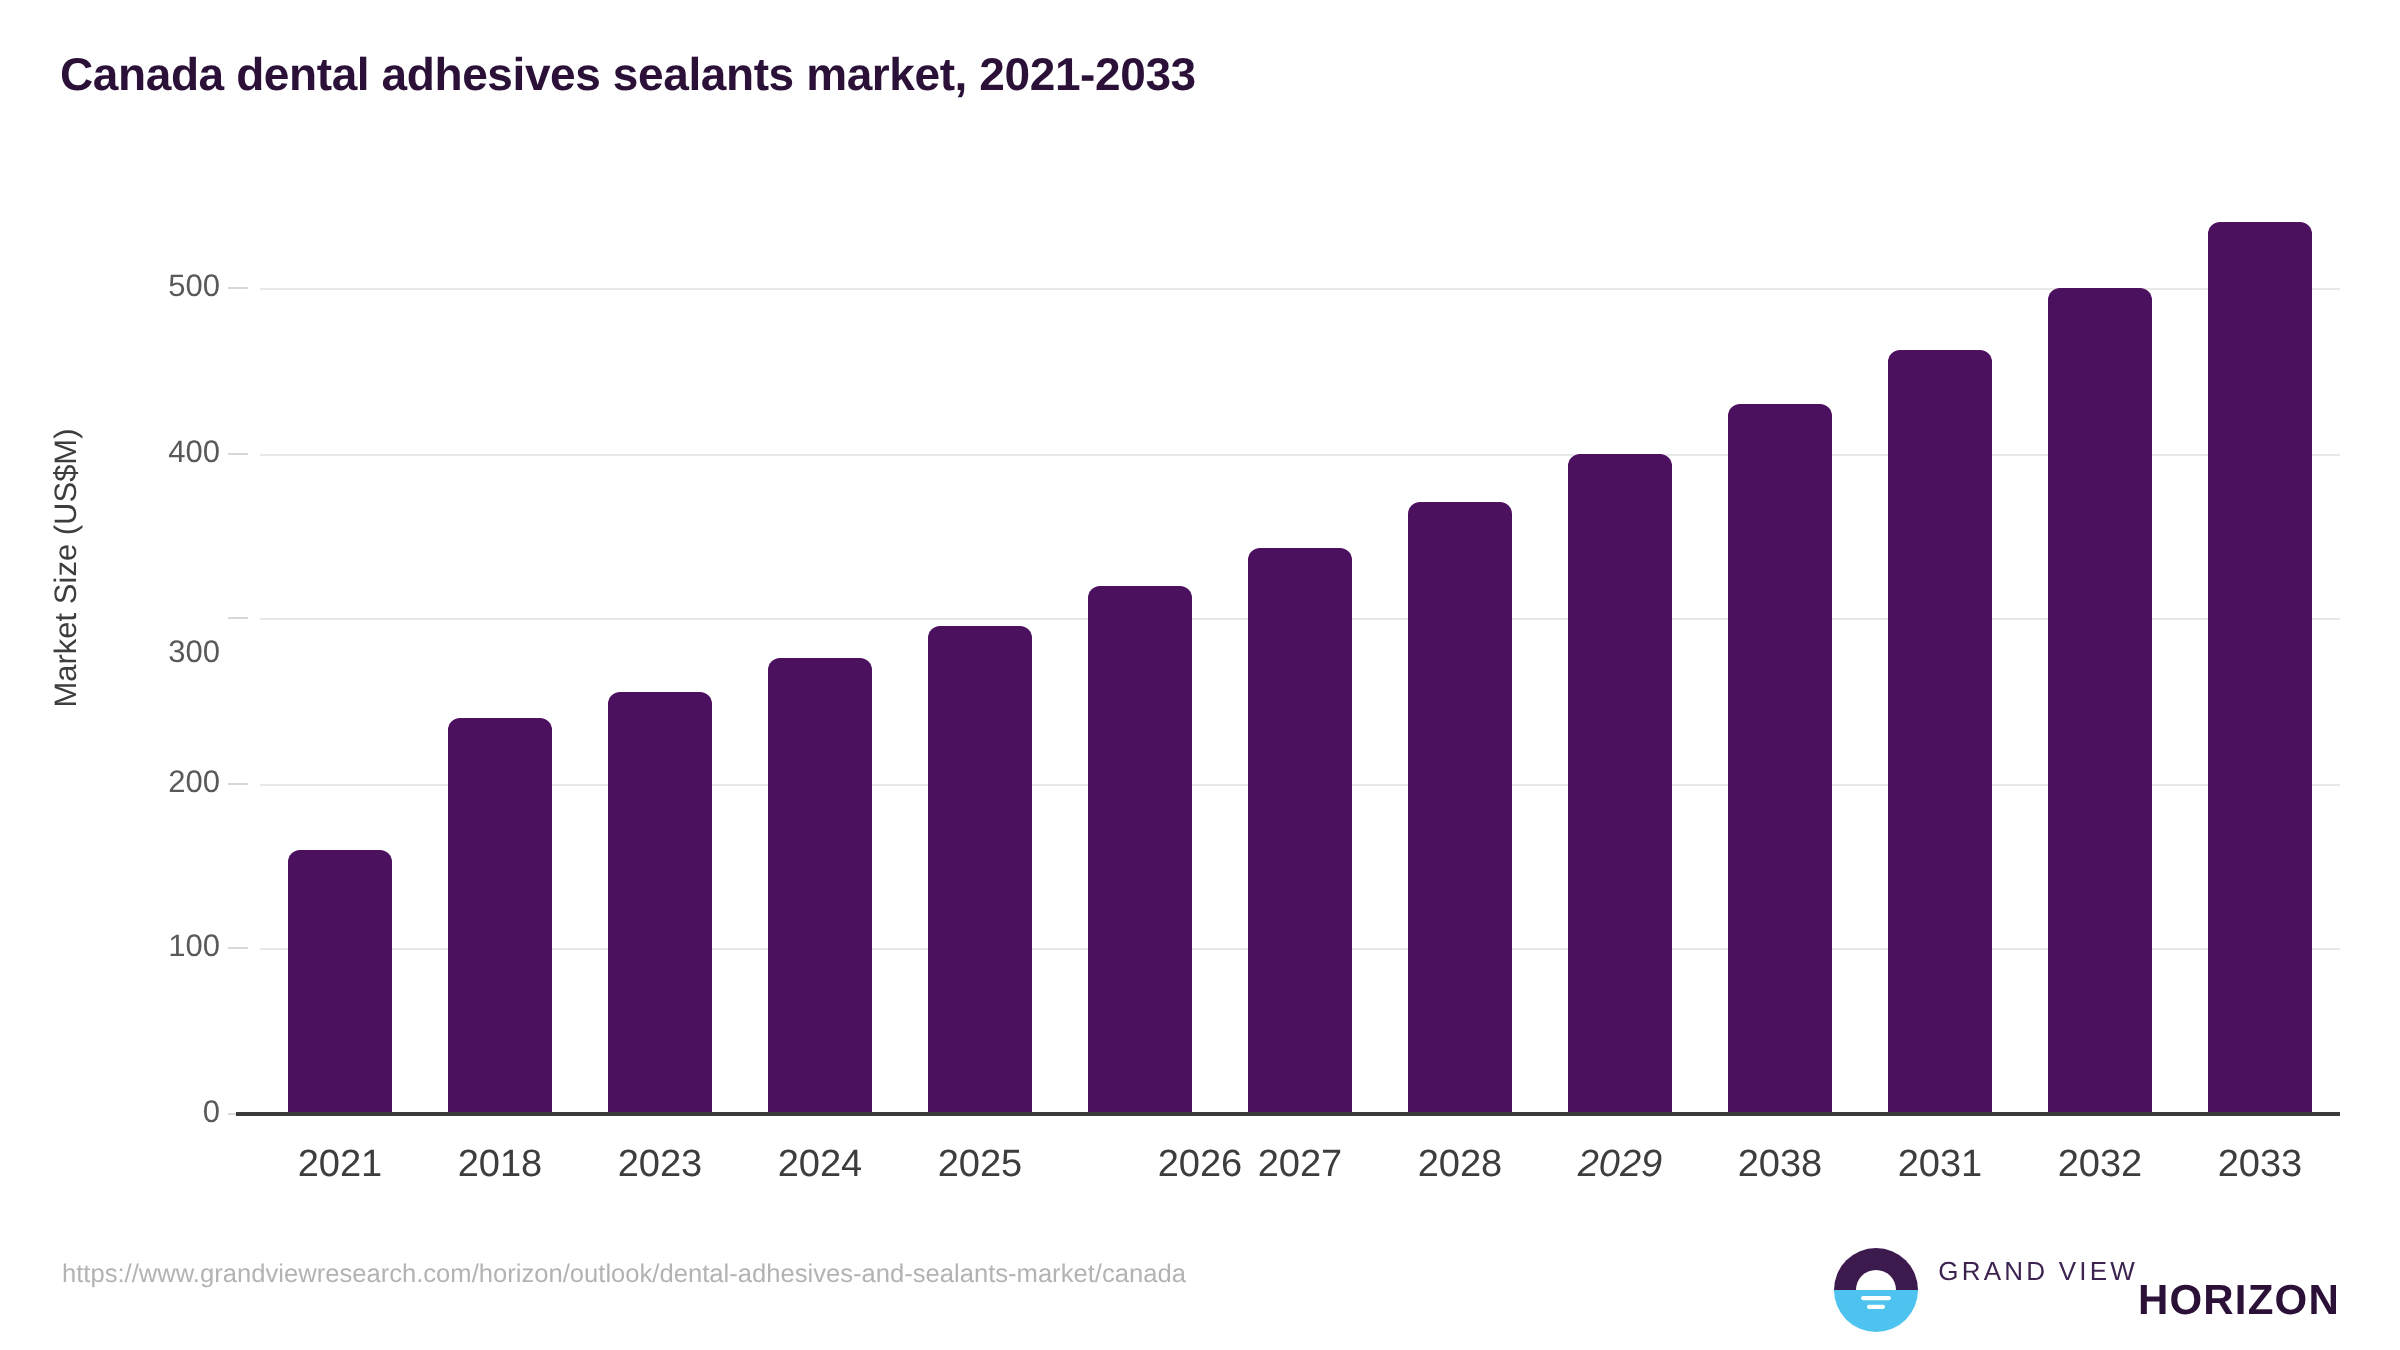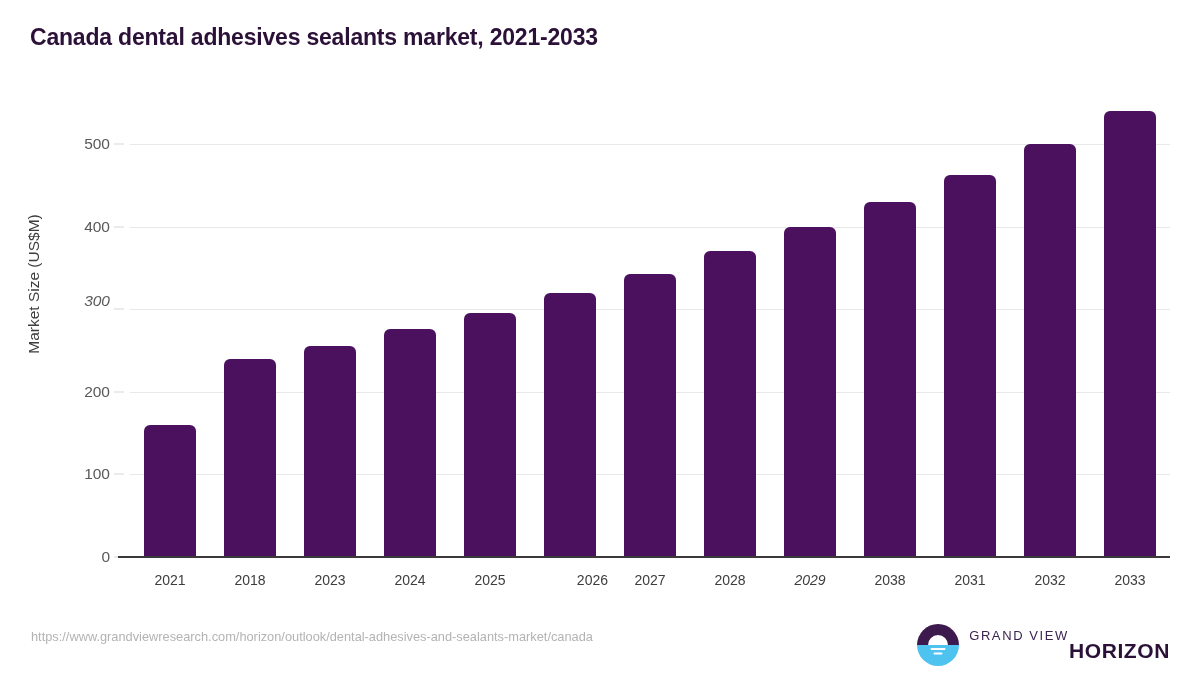--- a/index.html
+++ b/index.html
@@ -100,21 +100,21 @@
   .bar {
     position: absolute;
     bottom: 0;
     background: #4b115e;
     border-radius: 6px 6px 0 0;
   }
   
   .xtick {
     position: absolute;
     top: 572px;
-    font-size: 14px;
+    font-size: 19px;
     color: #3d3d3d;
     text-align: center;
     white-space: nowrap;
   }
   
   #source-url {
     position: absolute;
     left: 31px;
     top: 629px;
     font-size: 12.8px;
@@ -163,21 +163,21 @@
   <div id="chart-title">Canada dental adhesives sealants market, 2021-2033</div>
 
   <div id="ytick-wrap">
       <div class="ytick-dash" style="top: 557px;"></div>
       <div class="ytick" style="top: 557px;">0</div>
       <div class="ytick-dash" style="top: 474.4px;"></div>
       <div class="ytick" style="top: 474.4px;">100</div>
       <div class="ytick-dash" style="top: 391.8px;"></div>
       <div class="ytick" style="top: 391.8px;">200</div>
       <div class="ytick-dash" style="top: 309.2px;"></div>
-      <div class="ytick" style="top: 301px; font-style: italic;">300</div>
+      <div class="ytick" style="top: 327px;">300</div>
       <div class="ytick-dash" style="top: 226.6px;"></div>
       <div class="ytick" style="top: 226.6px;">400</div>
       <div class="ytick-dash" style="top: 144px;"></div>
       <div class="ytick" style="top: 144px;">500</div>
     </div>
 
   <div id="y-axis-title">Market Size (US$M)</div>
 
   <div id="plot">
       <div class="gridline" style="top: 374.4px; background: rgb(232, 232, 232);"></div>
@@ -223,21 +223,21 @@
       <div id="logo-top">GRAND VIEW</div>
       <div id="logo-bottom">HORIZON</div>
     </div>
   </div>
 
 <div class="xtick" style="left: 130px; width: 80px;">2021</div>
     <div class="xtick" style="left: 210px; width: 80px;">2018</div>
     <div class="xtick" style="left: 290px; width: 80px;">2023</div>
     <div class="xtick" style="left: 370px; width: 80px;">2024</div>
     <div class="xtick" style="left: 450px; width: 80px;">2025</div>
-    <div class="xtick" style="left: 528px; width: 80px; text-align: right;">2026</div>
+    <div class="xtick" style="left: 560px; width: 80px;">2026</div>
     <div class="xtick" style="left: 610px; width: 80px;">2027</div>
     <div class="xtick" style="left: 690px; width: 80px;">2028</div>
     <div class="xtick" style="left: 770px; width: 80px; font-style: italic;">2029</div>
     <div class="xtick" style="left: 850px; width: 80px;">2038</div>
     <div class="xtick" style="left: 930px; width: 80px;">2031</div>
     <div class="xtick" style="left: 1010px; width: 80px;">2032</div>
     <div class="xtick" style="left: 1090px; width: 80px;">2033</div>
   </div>
 
 </body></html>

